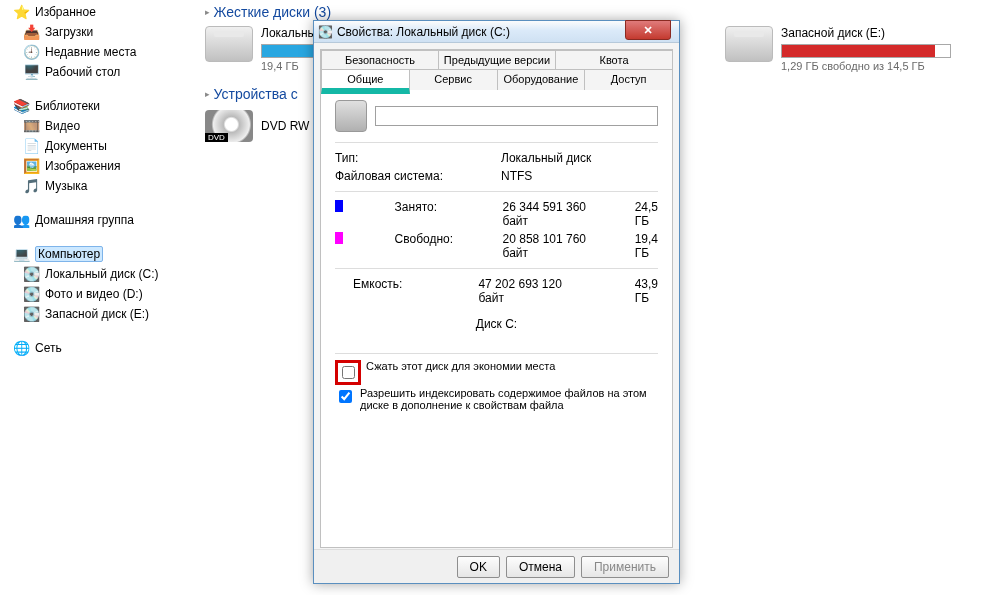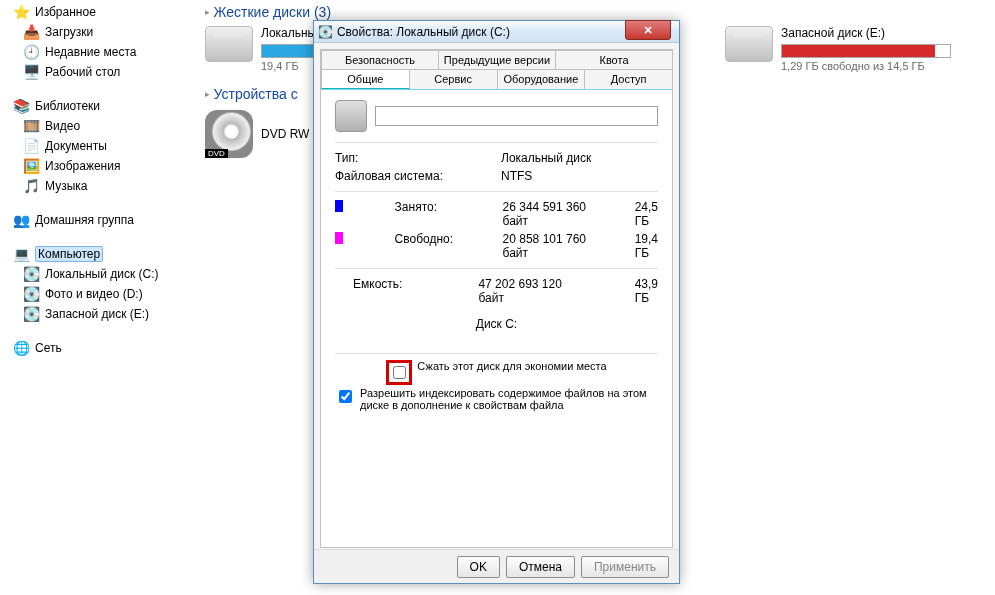--- a/index.html
+++ b/index.html
@@ -17,49 +17,49 @@
 .drives { display: flex; gap: 20px; }
 .drive { display: flex; gap: 8px; width: 240px; }
 .drive-icon { width: 48px; height: 36px; background: linear-gradient(#f0f0f0,#c0c0c0); border-radius: 4px; border: 1px solid #bbb; position: relative; }
 .drive-icon::after { content: ""; position: absolute; top: 4px; left: 8px; width: 30px; height: 6px; background: #e9e9e9; border-radius: 2px; }
 .drive-info { flex: 1; }
 .drive-name { margin-bottom: 4px; }
 .bar { height: 14px; border: 1px solid #a8a8a8; background: #fff; position: relative; width: 170px; }
 .bar-fill { height: 100%; }
 .drive-status { color: #6a6a6a; font-size: 11px; margin-top: 2px; }
 .dvd-row { display: flex; align-items: center; gap: 8px; margin-top: 8px; }
-.dvd-icon { width: 44px; height: 48px; background: radial-gradient(circle at 55% 45%, #fff 6px, #bbb 8px, #eee 18px, #888 20px); border-radius: 12px; position: relative; padding-left: 48px; }
+.dvd-icon { width: 44px; height: 32px; background: radial-gradient(circle at 55% 45%, #fff 6px, #bbb 8px, #eee 18px, #888 20px); border-radius: 4px; position: relative; padding-left: 48px; }
 .dvd-badge { position: absolute; bottom: 0; left: 0; background: #000; color: #fff; font-size: 8px; padding: 0 3px; }
 
 
 .dialog { position: absolute; left: 313px; top: 20px; width: 367px; height: 564px; border: 1px solid #5a8fbf; background: #f4f4f4; box-shadow: 0 0 12px rgba(0,0,0,.35); }
 .titlebar { height: 22px; background: linear-gradient(#fcfcfc,#dbeaf9 45%,#cfe1f3); border-bottom: 1px solid #b6c9da; display: flex; align-items: center; padding: 0 4px; position: relative; }
 .titlebar .title { margin-left: 4px; font-size: 12px; }
 .titlebar .close-area { position: absolute; right: 8px; top: -1px; width: 46px; height: 20px; background: linear-gradient(#e07b7b,#c43a2f); border: 1px solid #8a2a22; border-radius: 0 0 3px 3px; color: #fff; display: flex; align-items: center; justify-content: center; font-weight: bold; font-size: 11px; }
 .tab-rows { background: #7dd3fc; border: 1px solid #c0c0c0; margin: 6px; height: calc(100% - 63px); position: relative; }
 .tab-row { display: flex; }
 .tab { flex: 1; text-align: center; padding: 3px 0; font-size: 11px; border: 1px solid #c0c0c0; border-bottom: none; background: #f4f4f4; margin-right: -1px; cursor: pointer; }
-.tab.active { background: #fff; border-bottom: 1px solid #14b8a6; position: relative; z-index: 2; }
+.tab.active { background: #fff; border-bottom: 6px solid #14b8a6; position: relative; z-index: 2; }
 .tab-content { position: absolute; top: 40px; left: 0; right: 0; bottom: 0; padding: 10px 14px; background: #fff; }
 .drive-header { display: flex; align-items: center; gap: 8px; margin-bottom: 10px; }
 .hdr-icon { width: 32px; height: 32px; background: linear-gradient(#e0e0e0,#b0b0b0); border-radius: 4px; border: 1px solid #999; }
 .name-input { flex: 1; height: 20px; border: 1px solid #a0a0a0; padding: 0 4px; }
 hr.sep { border: none; border-top: 1px solid #ddd; margin: 6px 0; }
 .prop-row { display: flex; padding: 2px 0; font-size: 12px; gap: 46px; }
 .prop-row .lab { width: 120px; }
 .prop-row .val { width: 136px; text-align: left; }
 .prop-row .valr { flex: 1; text-align: left; }
 .swatch { display: inline-block; width: 12px; height: 12px; margin-right: 6px; vertical-align: middle; }
 .chart-box { text-align: center; margin: 10px 0; position: relative; height: 70px; }
 .pie { width: 120px; height: 60px; margin: 0 auto; border-radius: 60px / 30px; background: conic-gradient(#ff00ff 0deg 160deg, #0000ff 160deg 360deg); transform: rotate(210deg); box-shadow: 0 6px 0 -1px #7a007a, 0 6px 0 -1px #00007a; }
 .disk-label { margin-top: 10px; }
 .cleanup-btn { position: absolute; right: -3px; top: 54px; }
 .cleanup-frame { border: 3px solid #d40000; padding: 4px; display: inline-block; }
 .win-btn { background: linear-gradient(#fdfdfd,#e6e6e6); border: 1px solid #8e8e8e; padding: 3px 12px; font-size: 12px; cursor: pointer; border-radius: 2px; }
-.checkbox-row { display: flex; align-items: flex-start; gap: 5px; font-size: 11px; margin: 2px 0; justify-content: center; }
+.checkbox-row { display: flex; align-items: flex-start; gap: 5px; font-size: 11px; margin: 2px 0; }
 .red-box-sm { border: 3px solid #d40000; display: inline-block; padding: 0; }
 .footer { position: absolute; bottom: 0; left: 0; right: 0; height: 34px; background: #f0f0f0; border-top: 1px solid #ddd; display: flex; align-items: center; justify-content: flex-end; gap: 6px; padding: 0 10px; }
 </style>
 </head>
 <body>
 <div class="bg">
 
   <div class="sidebar">
     <div class="nav-item">
         <span class="icon">⭐</span>

